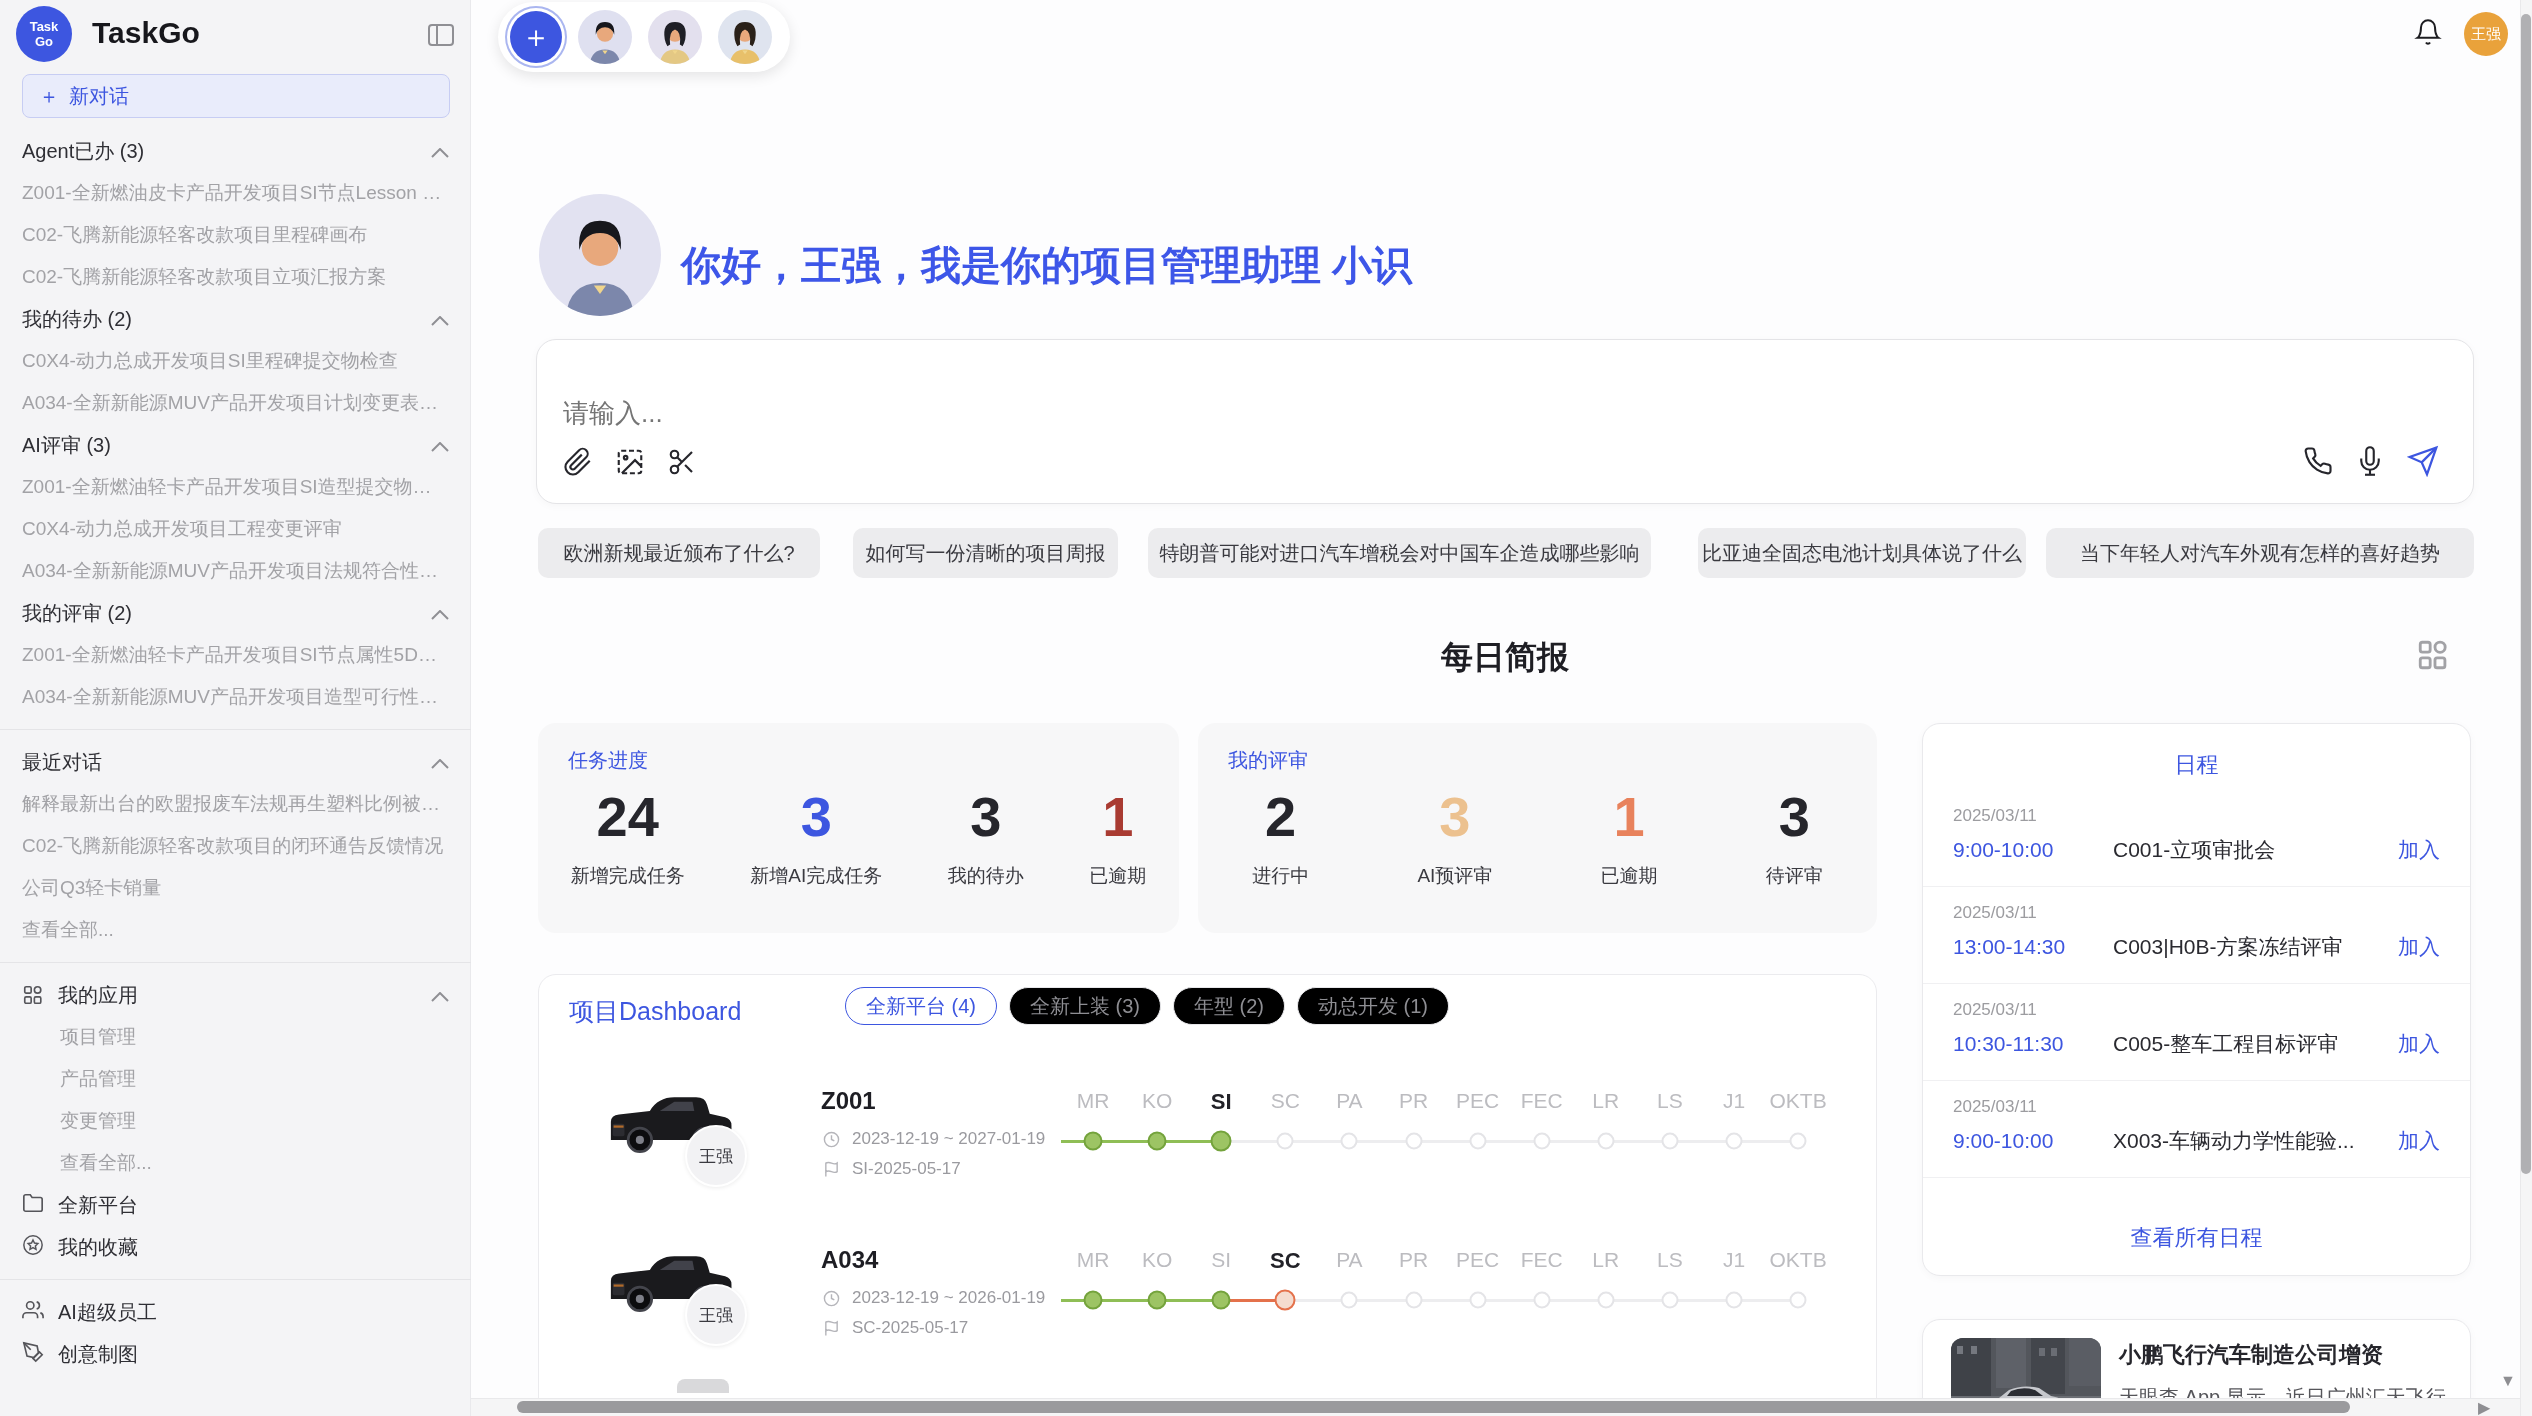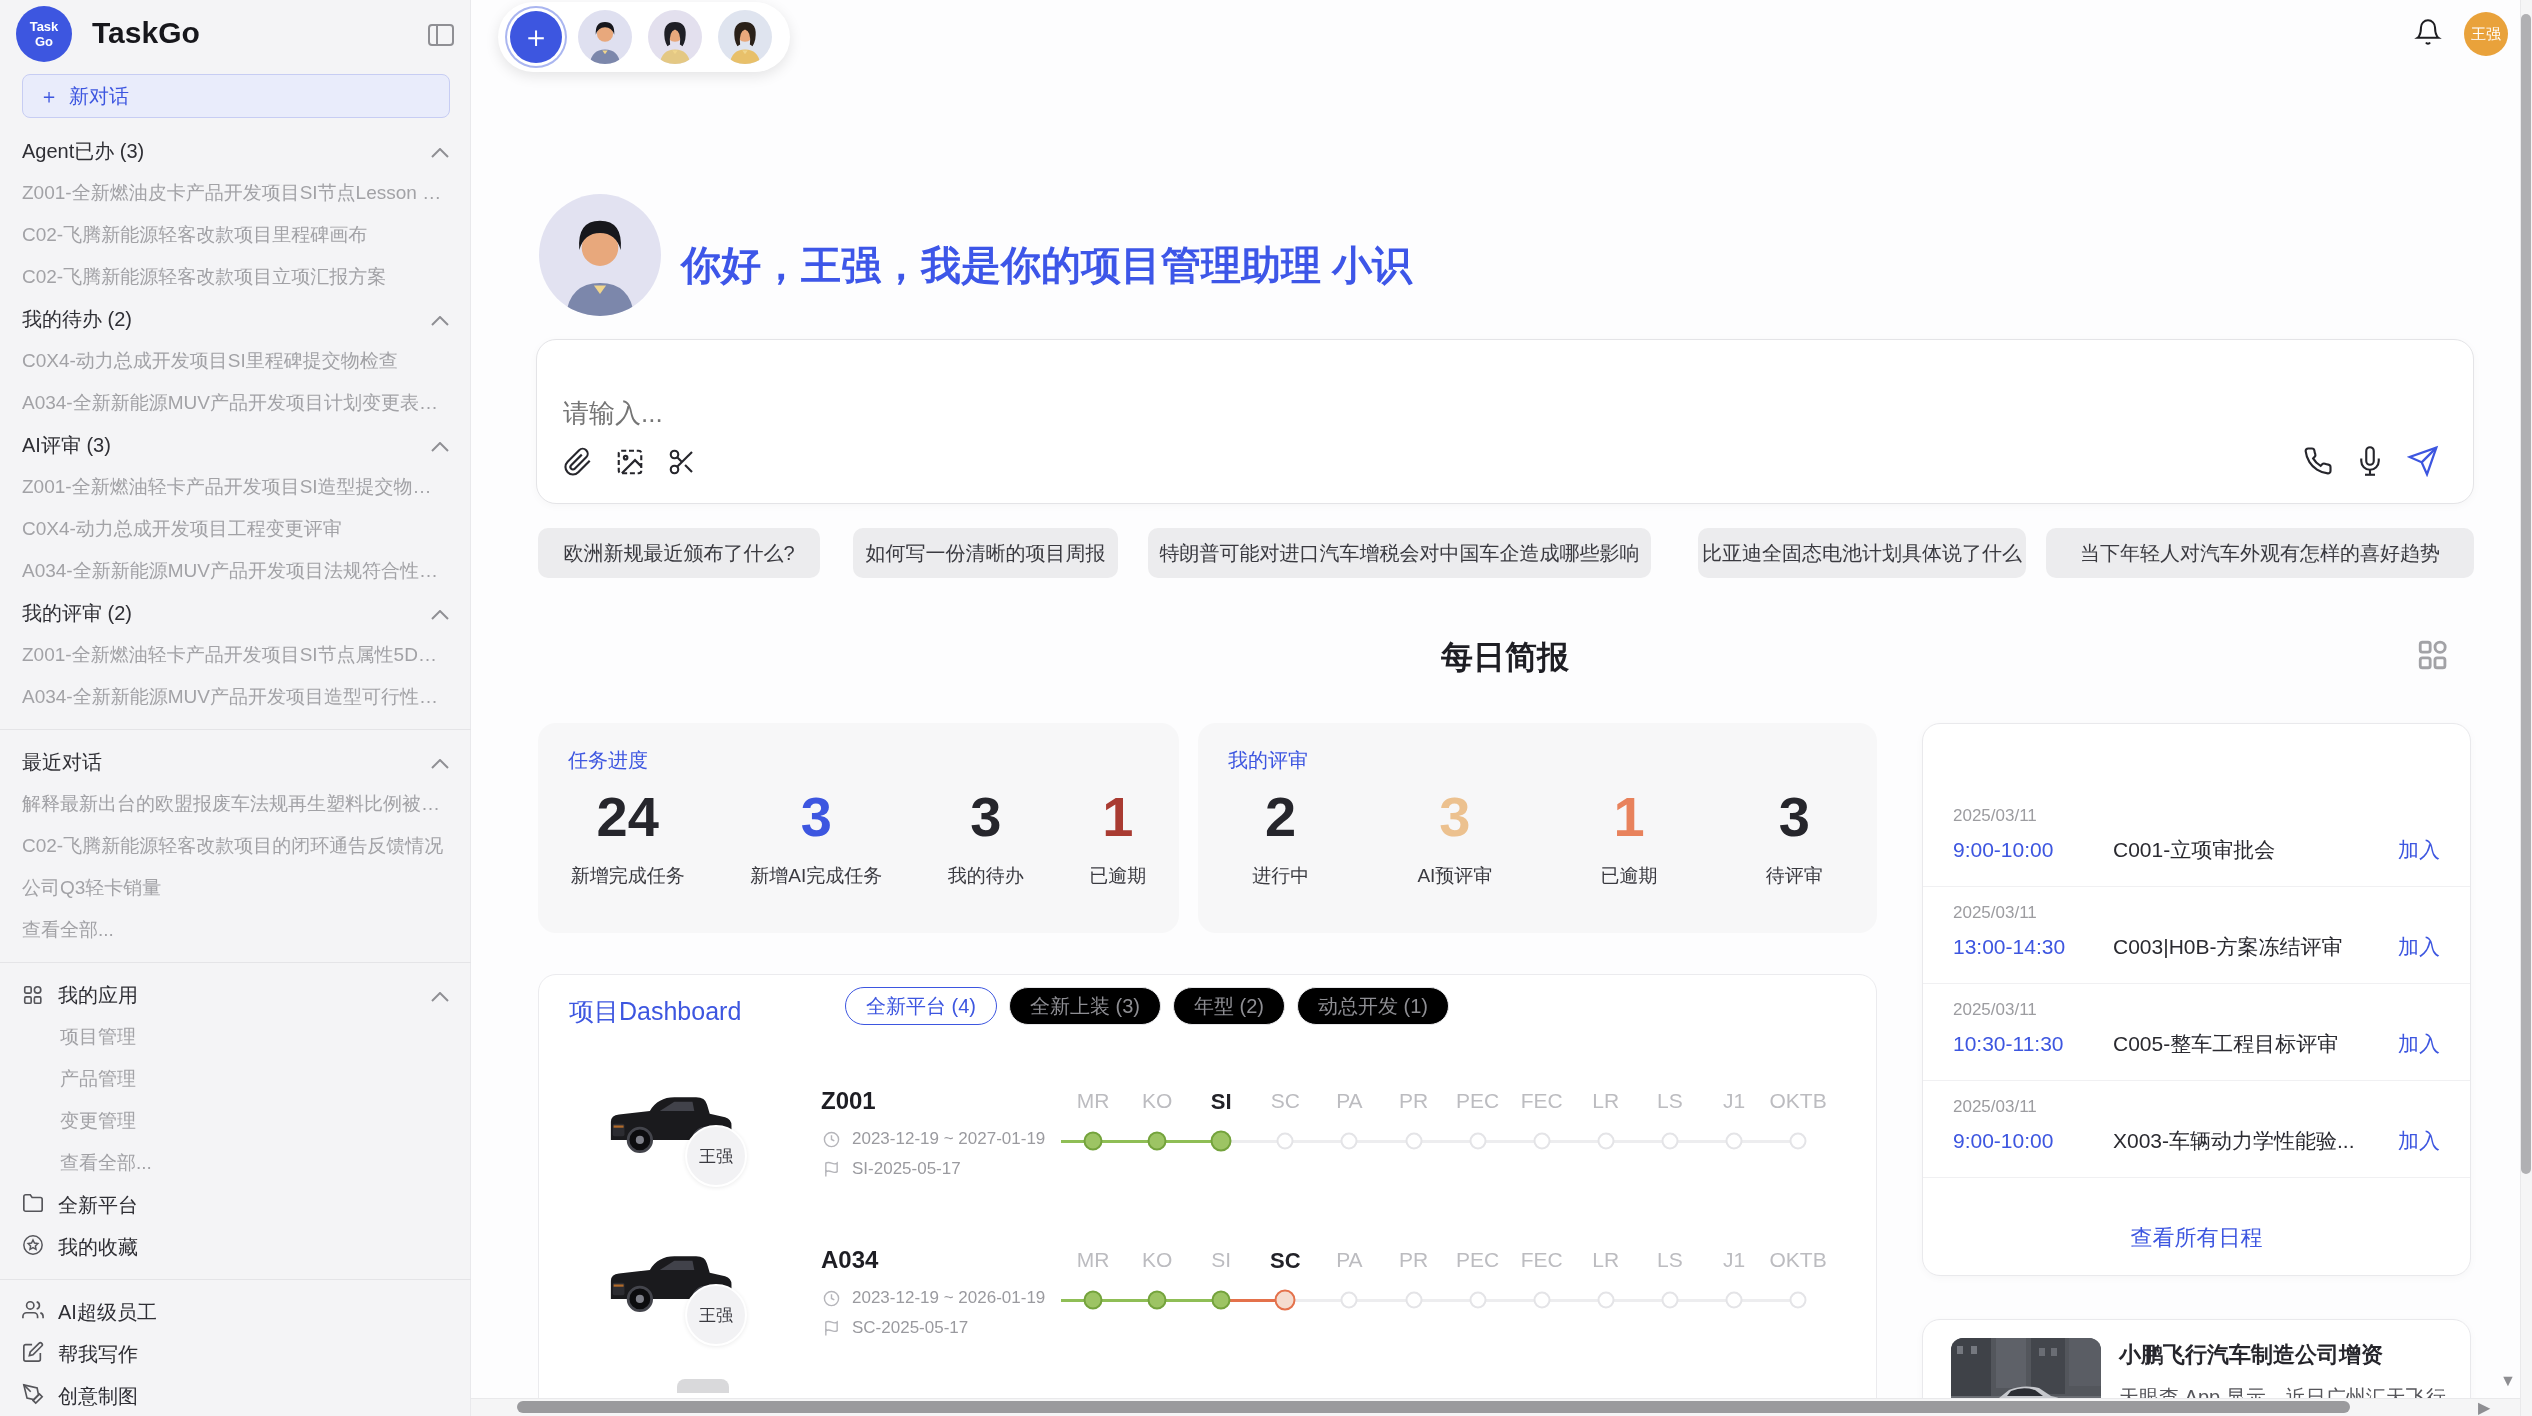--- a/index.html
+++ b/index.html
@@ -233,27 +233,20 @@
         </div>
         <hr class="sb-div">
         <div class="sb-iconrow">
           <span><svg width="22" height="22" viewBox="0 0 24 24" fill="none" stroke="#55555a" stroke-width="1.8">
               <path d="M17 21v-2a4 4 0 0 0-4-4H5a4 4 0 0 0-4 4v2"></path>
               <circle cx="9" cy="7" r="4"></circle>
               <path d="M23 21v-2a4 4 0 0 0-3-3.87"></path>
               <path d="M16 3.13a4 4 0 0 1 0 7.75"></path>
             </svg></span>
           <span>AI超级员工</span>
-        </div>
-        <div class="sb-iconrow">
-          <span><svg width="22" height="22" viewBox="0 0 24 24" fill="none" stroke="#55555a" stroke-width="1.8">
-              <path d="M11 4H4a2 2 0 0 0-2 2v14a2 2 0 0 0 2 2h14a2 2 0 0 0 2-2v-7"></path>
-              <path d="M18.5 2.5a2.121 2.121 0 0 1 3 3L12 15l-4 1 1-4 9.5-9.5z"></path>
-            </svg></span>
-          <span>帮我写作</span>
         </div>
         <div class="sb-iconrow">
           <span><svg width="22" height="22" viewBox="0 0 24 24" fill="none" stroke="#55555a" stroke-width="1.8">
               <path d="M12 19l7-7 3 3-7 7-3-3z"></path>
               <path d="M18 13l-1.5-7.5L2 2l3.5 14.5L13 18l5-5z"></path>
               <line x1="2" y1="2" x2="9.54" y2="9.54"></line>
             </svg></span>
           <span>创意制图</span>
         </div>
       </div>
@@ -540,20 +533,21 @@
           <div class="tseg" style="left: 695px; width: 64.1px; background: rgb(237, 237, 239);"></div>
           <div class="dot dot-pending" style="left: 695px;"></div>
           <div class="ms-label" style="left: 759.1px;">OKTB</div>
           <div class="dot dot-pending" style="left: 759.1px;"></div>
         </div>
       </div>
     <div id="row3-sliver"></div>
   </div>
 
   <div id="card-schedule" class="abs">
+    <div id="sched-title">日程</div>
     <div id="schedule-entries">
         <div class="sched-entry">
           <div class="sched-date">2025/03/11</div>
           <div class="sched-row">
             <div class="sched-time">9:00-10:00</div>
             <div class="sched-name">C001-立项审批会</div>
             <div class="sched-join">加入</div>
           </div>
         </div>
         <div class="sched-entry">

